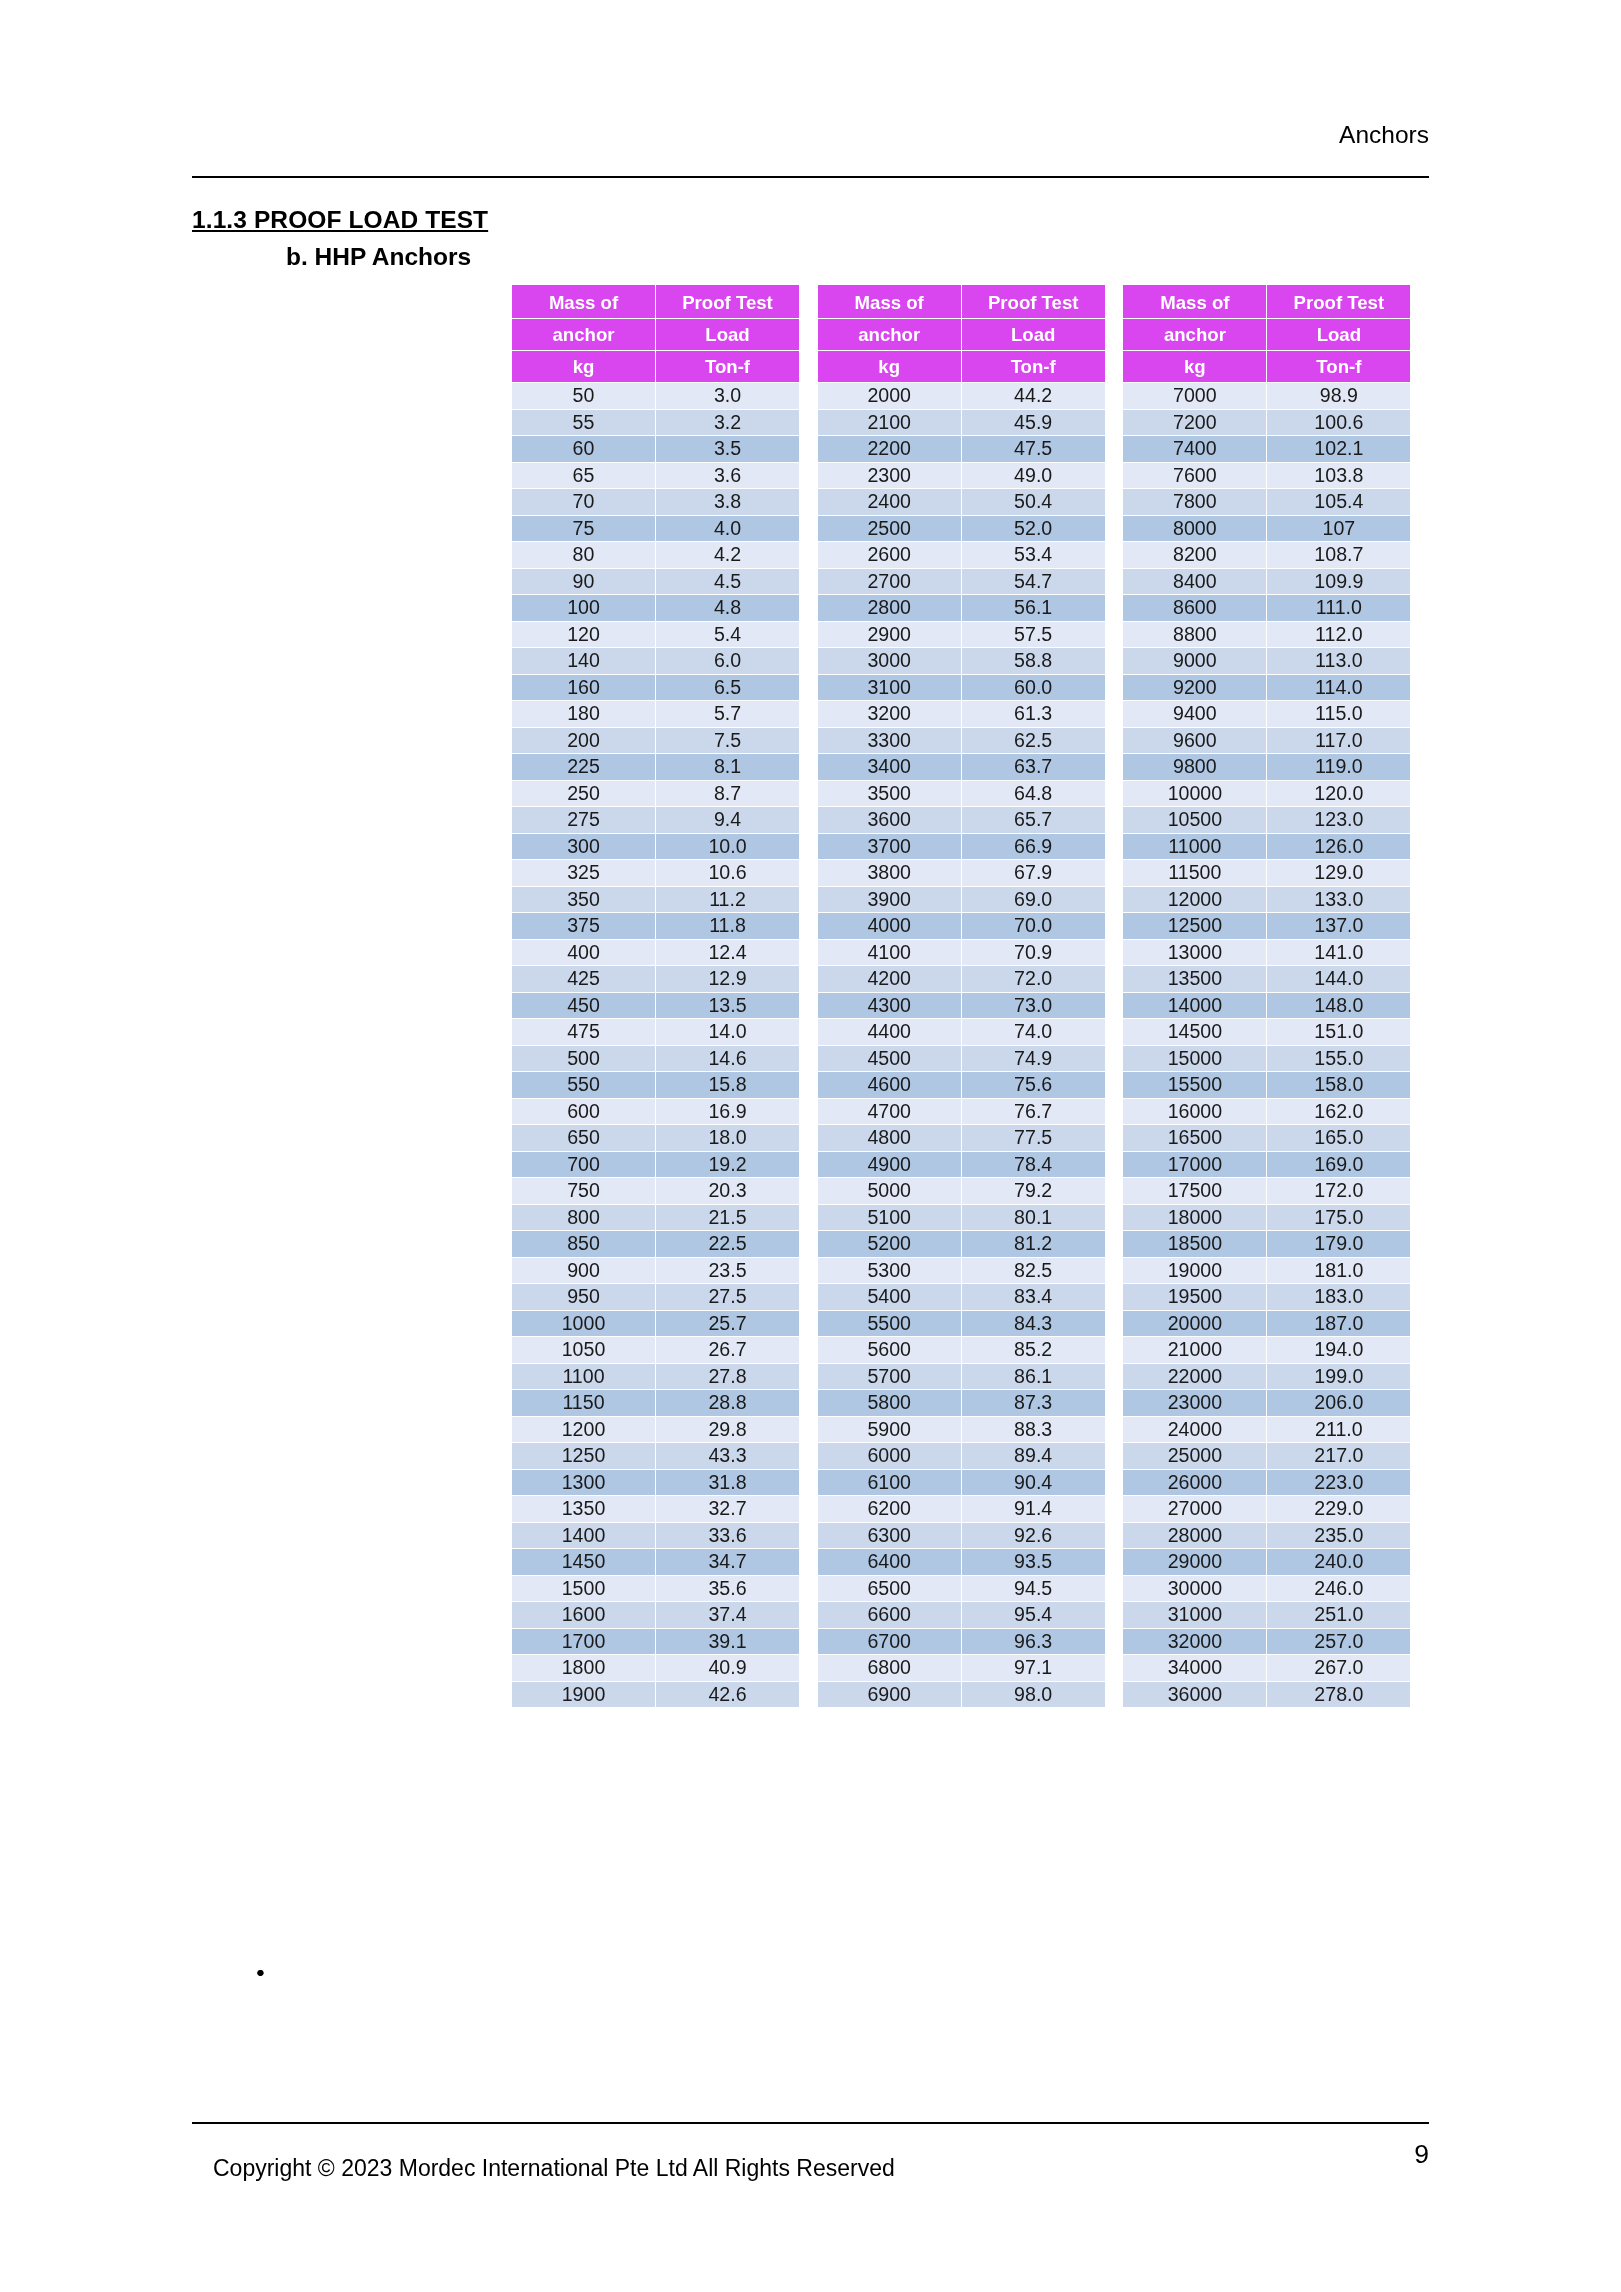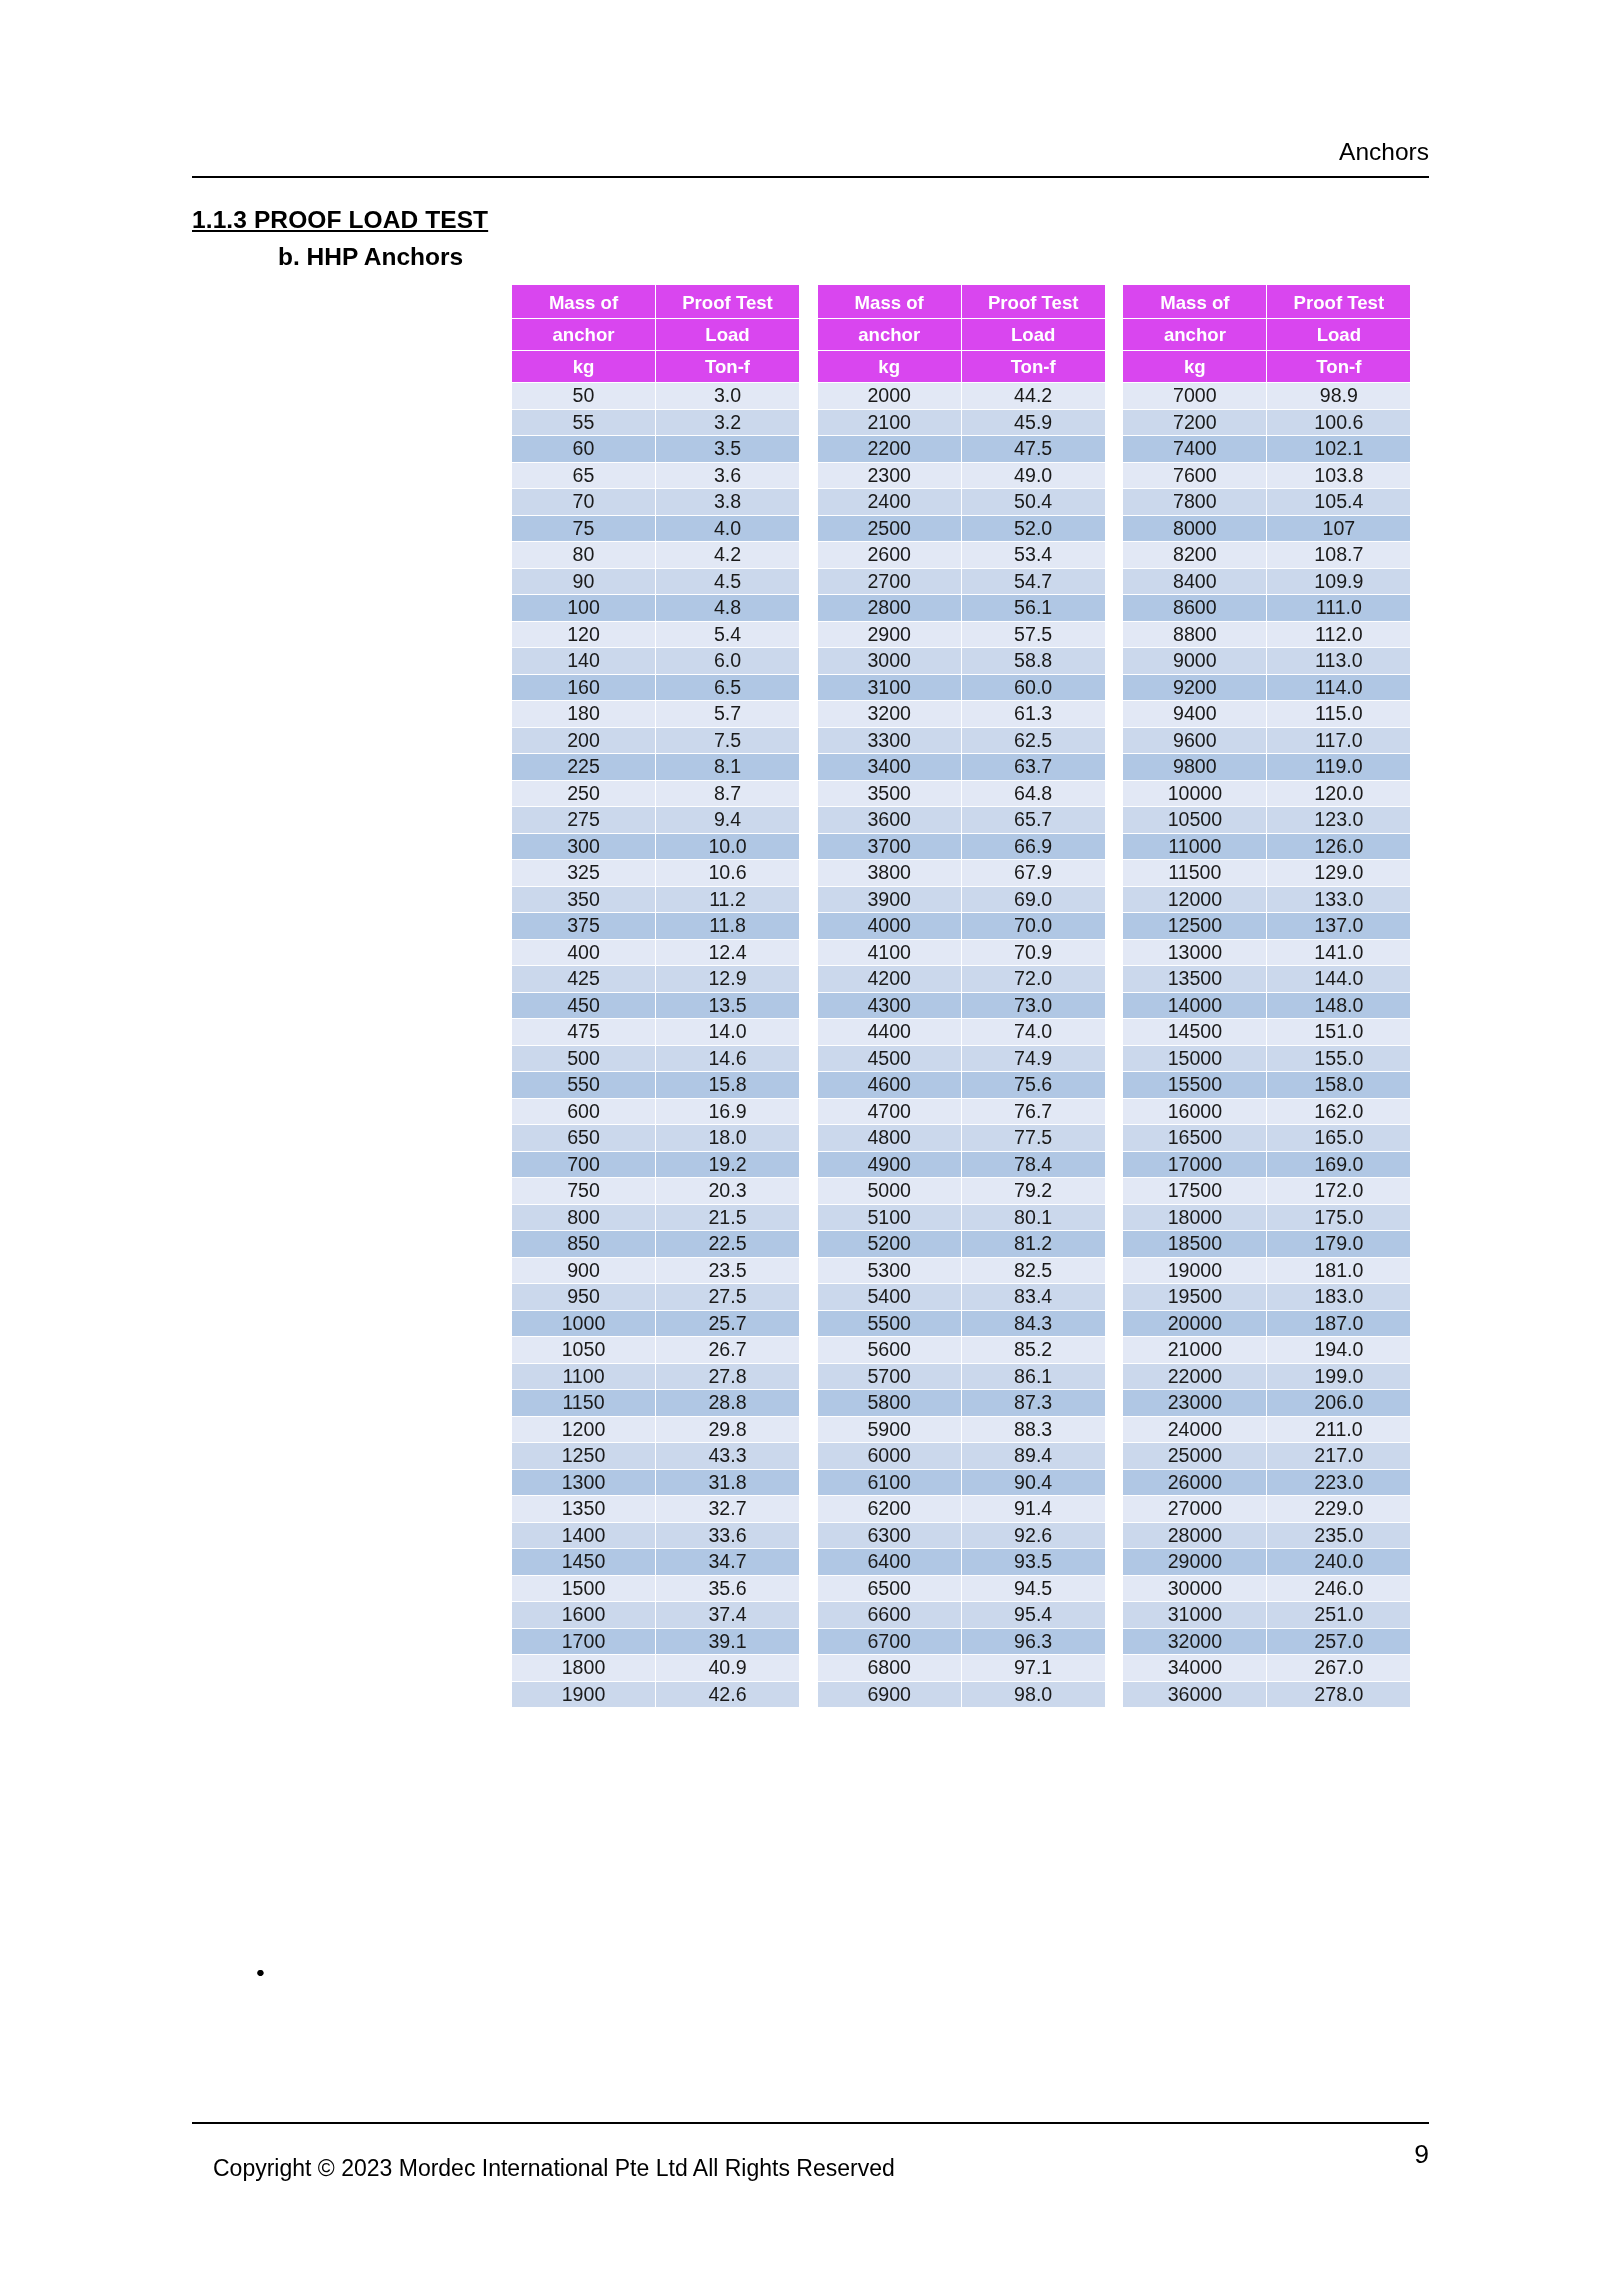--- a/index.html
+++ b/index.html
@@ -17,21 +17,21 @@
     height: 2293px;
     background: #ffffff;
     box-sizing: border-box;
     overflow: hidden;
   }
 
   
   .page-header {
     position: absolute;
     left: 192px;
-    top: 137px;
+    top: 120px;
     width: 1237px;
     text-align: right;
   }
   .page-header .hdr-text {
     font-size: 24.5px;
     line-height: 29px;
     color: #000;
   }
   .header-rule {
     position: absolute;
@@ -47,21 +47,21 @@
     position: absolute;
     left: 192px;
     top: 206px;
     font-size: 24.5px;
     font-weight: bold;
     text-decoration: underline;
     letter-spacing: 0.1px;
   }
   .sub-title {
     position: absolute;
-    left: 278px;
+    left: 286px;
     top: 243px;
     font-size: 24.5px;
     font-weight: bold;
   }
 
   
   .tables-wrap {
     position: absolute;
     left: 511px;
     top: 284px;

